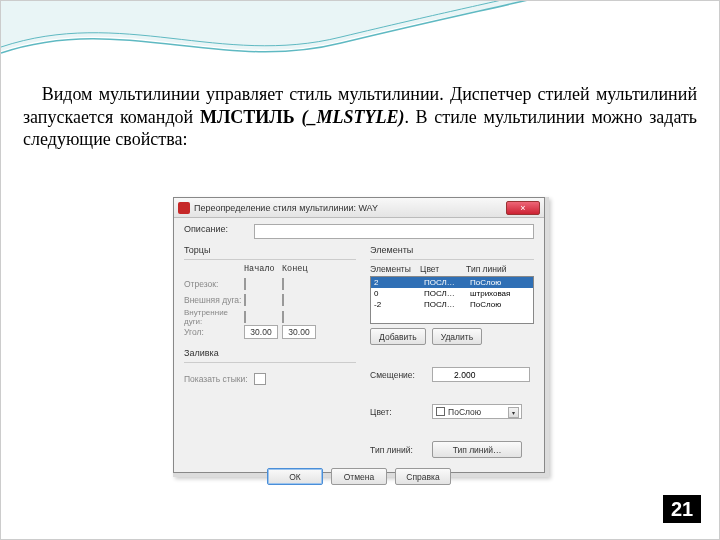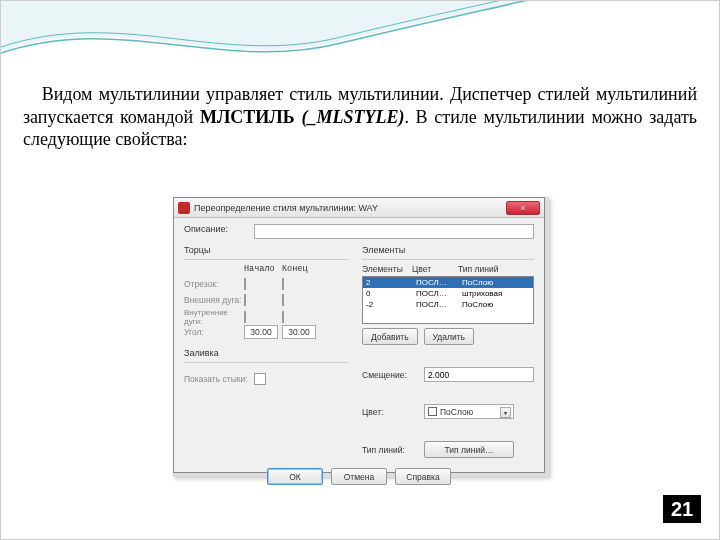--- a/index.html
+++ b/index.html
@@ -78,21 +78,21 @@
   .btn {
     height: 17px; padding: 0 8px;
     background: linear-gradient(#fafafa,#e3e3e3);
     border: 1px solid #999; border-radius: 2px;
     font-size: 8.5px; color: #333;
     display: inline-flex; align-items: center; justify-content: center;
     min-width: 50px;
   }
   .field-row { display: flex; align-items: center; gap: 6px; margin-top: 22px; font-size: 8.5px; color: #333; }
   .field-row .lbl { width: 56px; }
-  .txt { width: 110px; height: 15px; border: 1px solid #aaa; background: #fff; font-size: 8.5px; padding: 0 3px; }
+  .txt { width: 98px; height: 15px; border: 1px solid #aaa; background: #fff; font-size: 8.5px; padding: 0 21px; }
   .footer { display: flex; justify-content: center; gap: 8px; margin-top: 10px; }
   .footer .btn { min-width: 56px; }
   .footer .btn.primary { border-color: #4a8ed8; box-shadow: 0 0 0 1px #9cc4ee inset; }
   .page-num {
     position: absolute; right: 18px; bottom: 16px;
     width: 38px; height: 28px;
     background: #000; color: #fff;
     font: bold 20px/28px Arial, sans-serif;
     text-align: center;
   }

